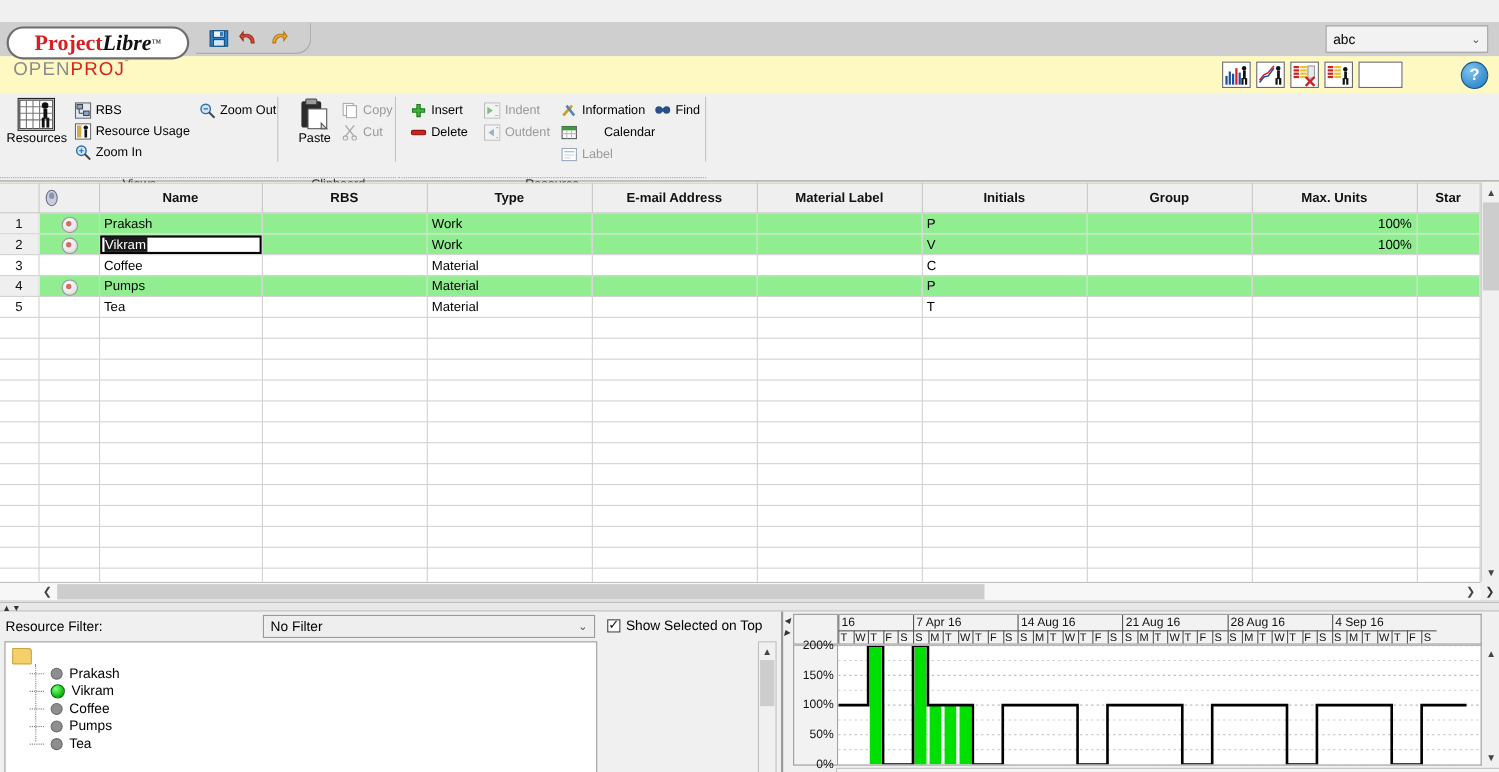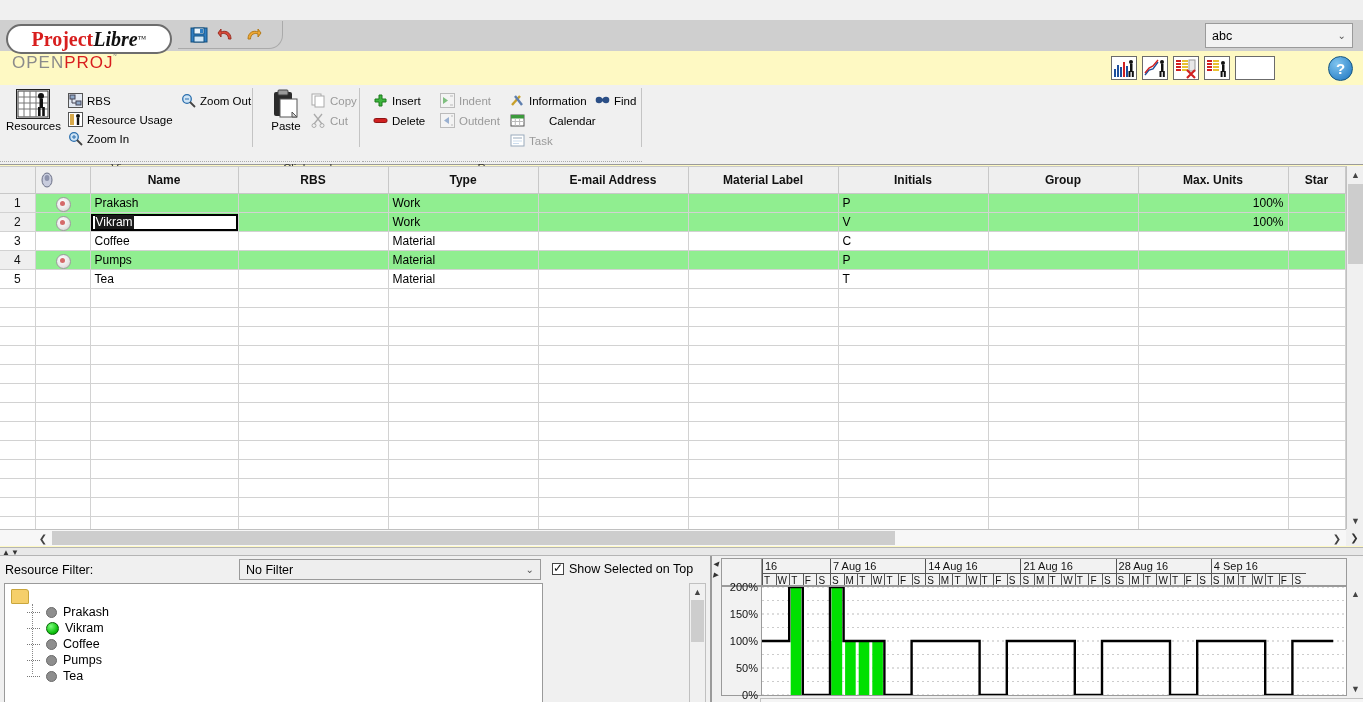--- a/index.html
+++ b/index.html
@@ -441,21 +441,21 @@
       </div>
       <div class="sbtn dis" style="left:148px; top:48px;">
         <span class="si">
           <svg width="15" height="15" viewBox="0 0 15 15">
               <rect x="1" y="2" width="13" height="11" fill="#fff" stroke="#9ab"></rect>
           <line x1="3" y1="5" x2="12" y2="5" stroke="#9ab"></line>
               <line x1="3" y1="8" x2="12" y2="8" stroke="#cde"></line>
           <line x1="3" y1="10.5" x2="9" y2="10.5" stroke="#cde"></line>
             </svg>
         </span>
-        <span>Task</span>
+        <span>Label</span>
       </div>
       <div class="sbtn" style="left:233px; top:8px;">
         <span class="si">
           <svg width="15" height="15" viewBox="0 0 15 15">
               <circle cx="4" cy="7" r="3.3" fill="#2b4f86"></circle>
           <circle cx="11" cy="7" r="3.3" fill="#2b4f86"></circle>
               <rect x="6" y="5.5" width="3" height="3" fill="#2b4f86"></rect>
             </svg>
         </span>
         <span>Find</span>
@@ -794,21 +794,21 @@
 
   <div class="chartpanel">
     <div class="cgrip">
       <i style="top:2px;">◀</i>
       <i style="top:13px;">▶</i>
     </div>
     <div class="hdrcorner"></div>
     <div class="timehdr">
       <div id="weeks">
           <div class="wk" style="left: 0px; width: 68px;">16</div>
-          <div class="wk" style="left: 68px; width: 95.2px;">7 Aug 16</div>
+          <div class="wk" style="left: 68px; width: 95.2px;">7 Apr 16</div>
           <div class="wk" style="left: 163.2px; width: 95.2px;">14 Aug 16</div>
           <div class="wk" style="left: 258.4px; width: 95.2px;">21 Aug 16</div>
           <div class="wk" style="left: 353.6px; width: 95.2px;">28 Aug 16</div>
           <div class="wk" style="left: 448.8px; width: 95.2px;">4 Sep 16</div>
         </div>
       <div id="days">
           <div class="dy" style="left: 0px; width: 13.6px;">T</div>
           <div class="dy" style="left: 13.6px; width: 13.6px;">W</div>
           <div class="dy" style="left: 27.2px; width: 13.6px;">T</div>
           <div class="dy" style="left: 40.8px; width: 13.6px;">F</div>

